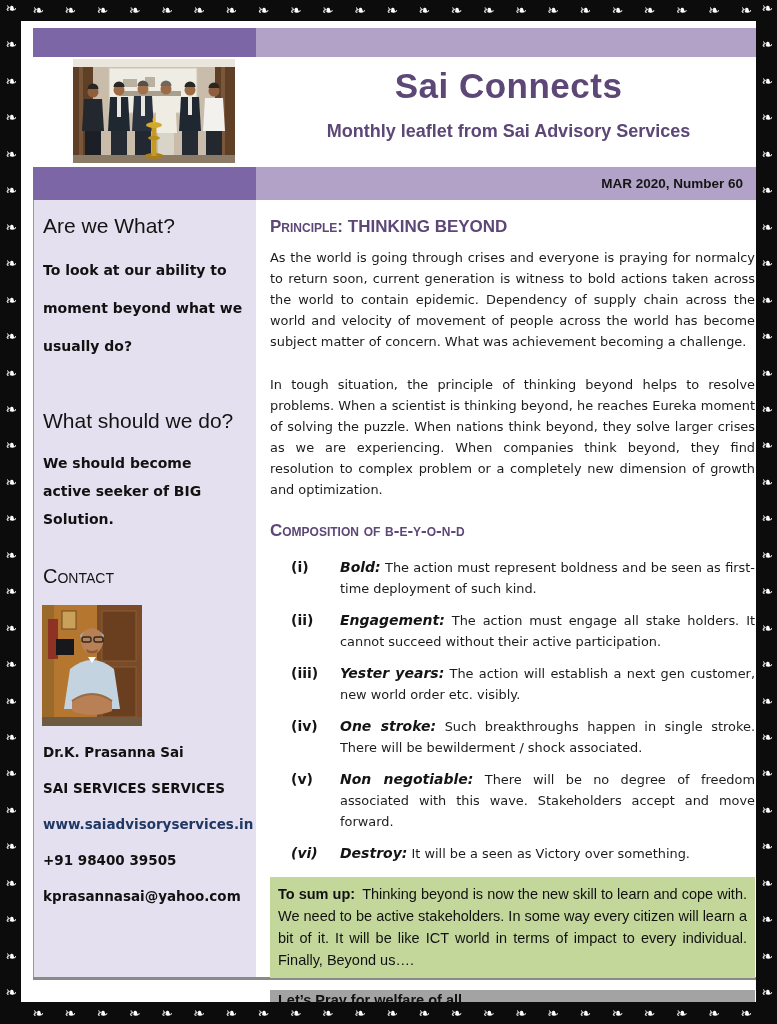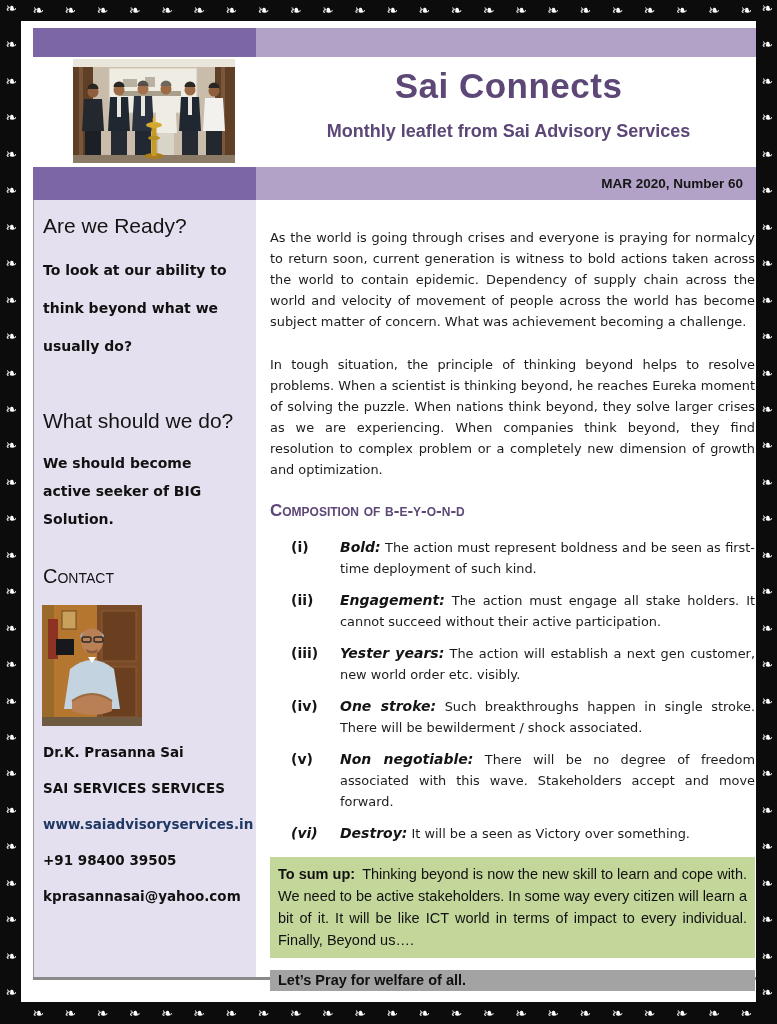--- a/index.html
+++ b/index.html
@@ -159,22 +159,22 @@
   <div class="band band-issue">
     <div class="dark c-band-dark" style="background: rgb(125, 102, 165);"></div>
     <div class="light c-band-light" style="background: rgb(178, 162, 200);">
       <span>MAR 2020, Number 60</span>
     </div>
   </div>
 
   <div class="body-row">
 
     <aside class="sidebar c-sidebar" style="background: rgb(229, 224, 239);">
-      <div class="sb-h">Are we Ready?</div>
-      <div class="sb-q1-text">To look at our ability to think beyond what we usually do?</div>
+      <div class="sb-h">Are we What?</div>
+      <div class="sb-q1-text">To look at our ability to moment beyond what we usually do?</div>
       <div class="sb-h sb-h2">What should we do?</div>
       <div class="sb-q2-text">We should become active seeker of BIG Solution.</div>
       <div class="sb-contact-h">Contact</div>
 
       <div class="contact-photo">
         <svg width="100" height="121" viewBox="0 0 100 121" xmlns="http://www.w3.org/2000/svg">
           <rect width="100" height="121" fill="#b5762f"></rect>
           <rect x="55" y="0" width="45" height="121" fill="#7a4b28"></rect>
           <rect x="60" y="6" width="34" height="50" fill="#6a3f20" stroke="#8d5c33"></rect>
           <rect x="60" y="62" width="34" height="50" fill="#6a3f20" stroke="#8d5c33"></rect>
@@ -199,20 +199,21 @@
       <div class="contact-lines">
         <div class="contact-line">Dr.K. Prasanna Sai</div>
         <div class="contact-line">SAI SERVICES SERVICES</div>
         <div class="contact-line contact-link c-link" style="color: rgb(31, 56, 100);">www.saiadvisoryservices.in</div>
         <div class="contact-line">+91 98400 39505</div>
         <div class="contact-line">kprasannasai@yahoo.com</div>
       </div>
     </aside>
 
     <main class="main">
+      <div class="h-purple c-purple" style="color: rgb(92, 71, 119);"><span class="sc">Principle:</span> <span class="uc">Thinking Beyond</span></div>
 
       <p class="para1">As the world is going through crises and everyone is praying for normalcy to return soon, current generation is witness to bold actions taken across the world to contain epidemic. Dependency of supply chain across the world and velocity of movement of people across the world has become subject matter of concern. What was achievement becoming a challenge.</p>
       <p class="para2">In tough situation, the principle of thinking beyond helps to resolve problems. When a scientist is thinking beyond, he reaches Eureka moment of solving the puzzle. When nations think beyond, they solve larger crises as we are experiencing. When companies think beyond, they find resolution to complex problem or a completely new dimension of growth and optimization.</p>
 
       <div class="h-purple c-purple sc h2-comp" style="color: rgb(92, 71, 119);">Composition of b-e-y-o-n-d</div>
 
       <div class="li">
         <span class="li-marker">(i)</span>
         <span class="li-body"><span class="li-term">Bold:</span> <span>The action must represent boldness and be seen as first-time deployment of such kind.</span></span>
       </div>

